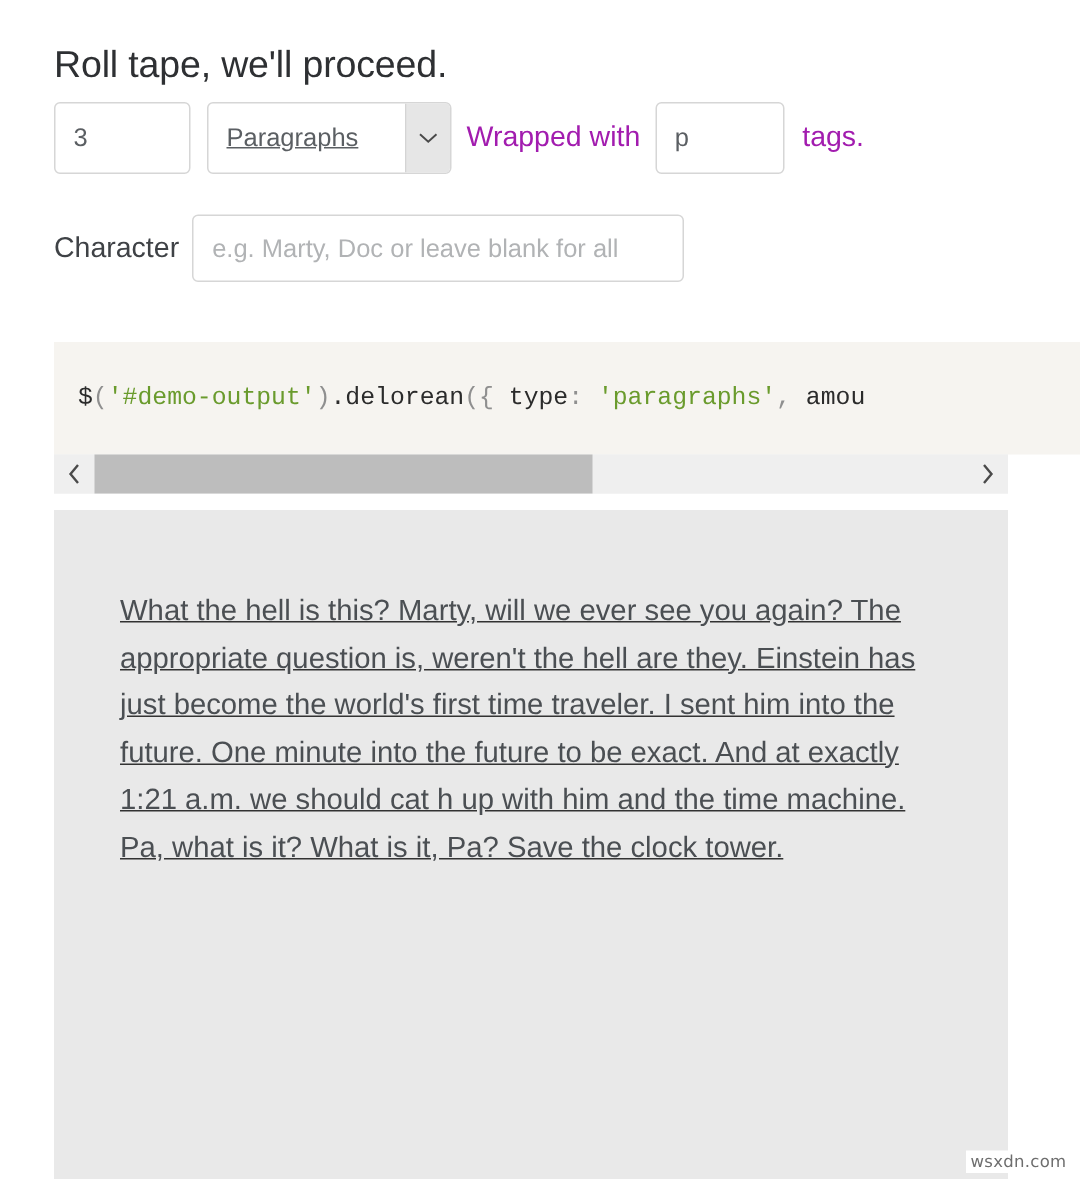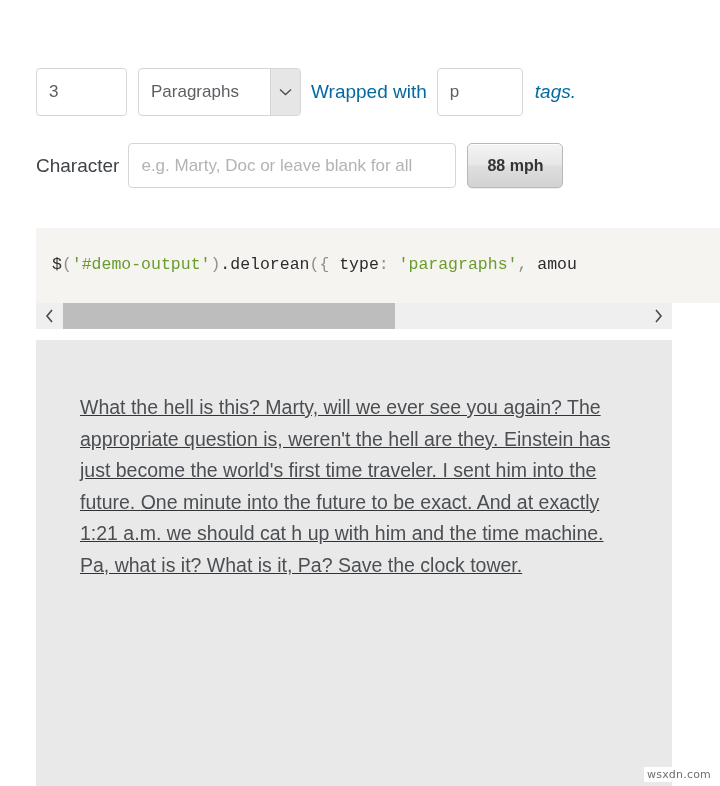--- a/index.html
+++ b/index.html
@@ -72,45 +72,46 @@
     border-radius: 4px;
     background: #ffffff;
     display: flex;
     align-items: center;
   }
   .select-value {
     font-size: 17px;
     color: #5b5f63;
     padding-left: 12px;
     white-space: nowrap;
+    text-decoration: underline;
   }
   .select-arrow {
     position: absolute;
     right: 0;
     top: 0;
     bottom: 0;
     width: 29px;
     background: #e6e6e6;
     border-left: 1px solid #d4d4d4;
     border-radius: 0 3px 3px 0;
     display: flex;
     align-items: center;
     justify-content: center;
   }
   .select-arrow svg { display: block; }
 
   .inline-label {
     font-size: 19px;
-    color: #0369a1;
+    color: #a21caf;
     margin-left: 10px;
     margin-right: 10px;
     white-space: nowrap;
   }
   #tag-input { width: 86px; }
-  .inline-label.after { margin-left: 12px; margin-right: 16px; font-style: italic; }
+  .inline-label.after { margin-left: 12px; margin-right: 16px; }
 
   
   .row2 {
     position: absolute;
     left: 36px;
     top: 143px;
     display: flex;
     align-items: center;
     height: 45px;
   }
@@ -234,20 +235,21 @@
     background: #ffffff;
     padding: 1px 3px;
     letter-spacing: 0.2px;
   }
 </style>
 </head>
 <body>
 
 <div class="page">
 
+  <h1 class="heading">Roll tape, we'll proceed.</h1>
 
   <div class="row1">
 
     <input id="amount-input" class="text-input" type="text" value="3" style="">
 
     <div class="select-wrap">
       <span class="select-value">Paragraphs</span>
       <span class="select-arrow">
         <svg width="13" height="8" viewBox="0 0 13 8" aria-hidden="true">
           <path d="M1 1.5 L6.5 6.5 L12 1.5" fill="none" stroke="#4a4a4a" stroke-width="1.3"></path>
@@ -260,21 +262,20 @@
     <input id="tag-input" class="text-input" type="text" value="p" style="">
 
     <span class="inline-label after">tags.</span>
   </div>
 
   <div class="row2">
     <span class="char-label">Character</span>
 
     <input id="character-input" class="text-input" type="text" placeholder="e.g. Marty, Doc or leave blank for all" style="">
 
-    <button class="go-button">88 mph</button>
   </div>
 
   <div class="code-block">
     <div class="code-line"><span class="tok-plain">$</span><span class="tok-punc">(</span><span class="tok-str">'#demo-output'</span><span class="tok-punc">)</span><span class="tok-fn">.delorean</span><span class="tok-punc">(</span><span class="tok-punc">{</span><span class="tok-key"> type</span><span class="tok-punc">:</span><span class="tok-plain"> </span><span class="tok-str">'paragraphs'</span><span class="tok-punc">,</span><span class="tok-key"> amou</span></div>
   </div>
 
   <div class="hscroll">
     <div class="hscroll-btn">
       <svg width="9" height="14" viewBox="0 0 9 14" aria-hidden="true">
         <path d="M7 1 L2 7 L7 13" fill="none" stroke="#4a4a4a" stroke-width="1.6"></path>

